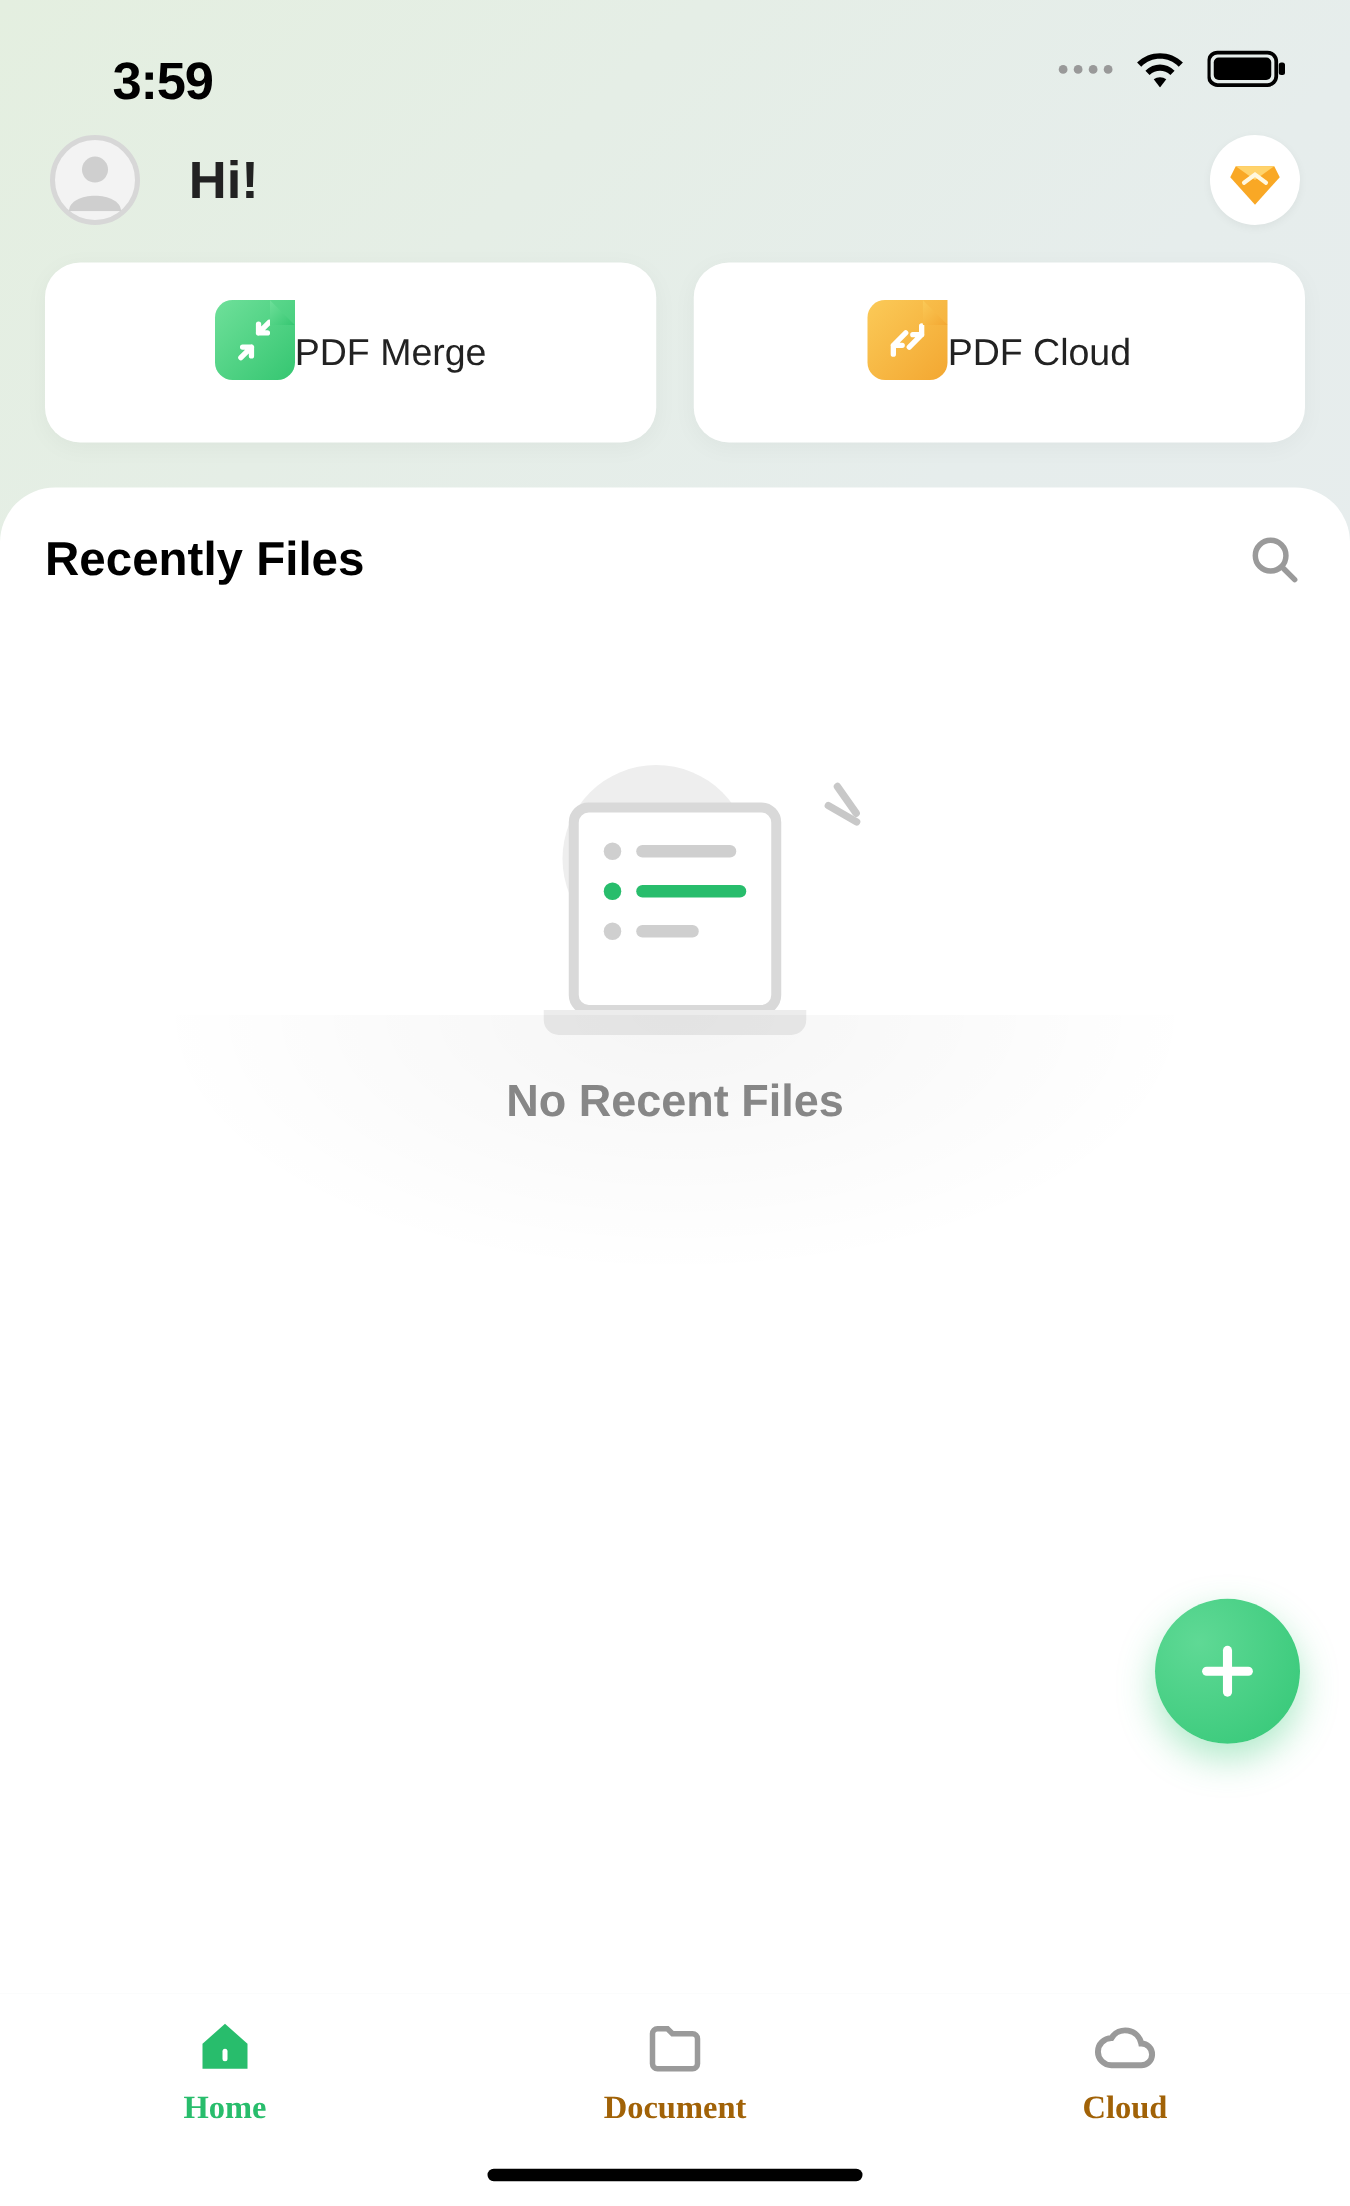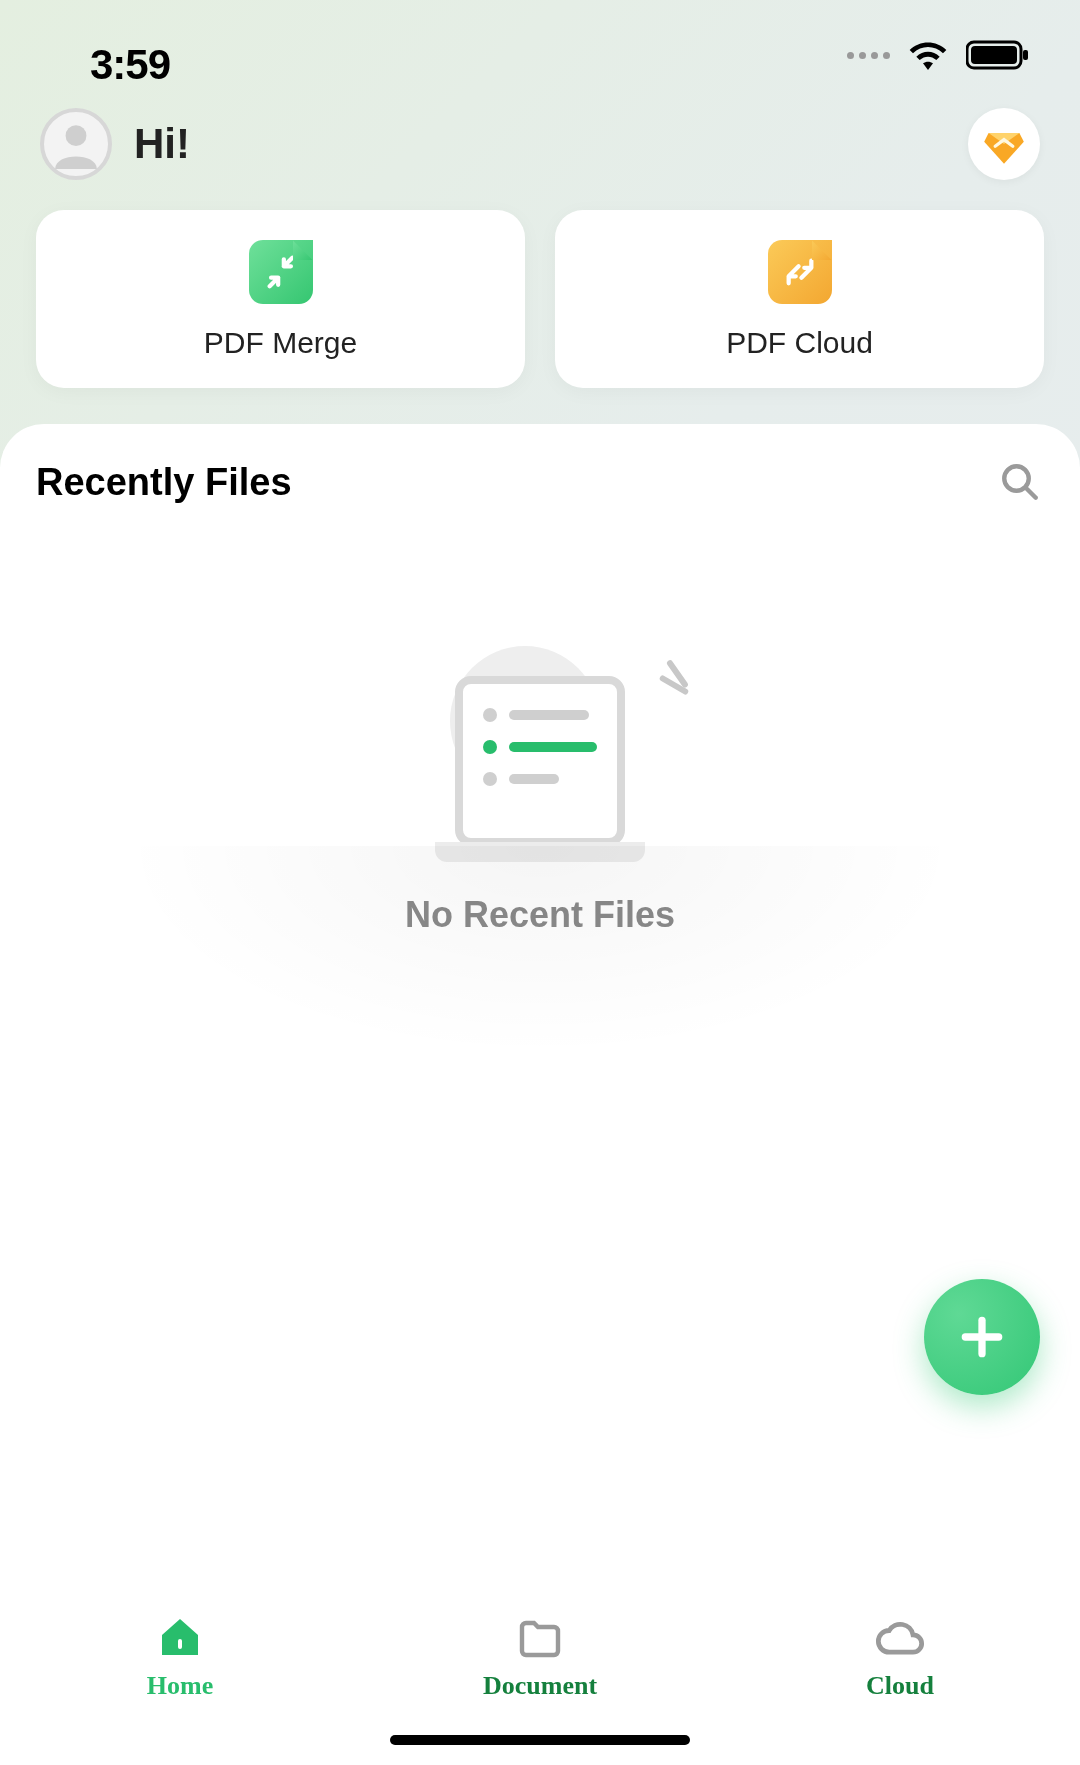--- a/index.html
+++ b/index.html
@@ -23,21 +23,21 @@
   .dots { display: flex; gap: 5px; }
   .dots span { width: 7px; height: 7px; background: #999; border-radius: 50%; display:block; }
 
   
   .header {
     display: flex;
     align-items: center;
     justify-content: space-between;
     padding: 18px 40px 20px 40px;
   }
-  .header-left { display: flex; align-items: center; gap: 22px; }
+  .header-left { display: flex; align-items: center; gap: 39px; }
   .avatar {
     width: 72px; height: 72px; border-radius: 50%;
     background: #f3f3f3;
     border: 4px solid #d7d7d7;
     display: flex; align-items: center; justify-content: center;
   }
   .greeting { font-size: 42px; font-weight: 600; color: #222; }
   .premium-badge {
     width: 72px; height: 72px; border-radius: 50%; background: #fff;
     display: flex; align-items: center; justify-content: center;
@@ -48,21 +48,21 @@
   .actions {
     display: flex;
     gap: 30px;
     padding: 10px 36px 30px 36px;
   }
   .action-card {
     flex: 1;
     background: #fff;
     border-radius: 28px;
     display: flex;
-    flex-direction: column;
+    flex-direction: row;
     align-items: center;
     justify-content: center;
     padding: 30px 10px 28px 10px;
     box-shadow: 0 4px 20px rgba(0,0,0,0.04);
   }
   .action-icon {
     width: 64px; height: 64px;
     border-radius: 14px 14px 14px 14px;
     position: relative;
     margin-bottom: 22px;
@@ -149,21 +149,21 @@
   .bottom-nav {
     background:#fff;
     height: 170px;
     display:flex;
     border-top: none;
     font-family: Liberation Serif, serif;
   }
   .nav-item { flex:1; display:flex; flex-direction:column; align-items:center; justify-content:flex-start; gap:10px; padding-top:18px;}
   .nav-label { font-size: 26px; font-weight:600; }
   .nav-active { color:#28bd6c; }
-  .nav-inactive { color:#15803d; }
+  .nav-inactive { color:#a16207; }
   .home-indicator {
     position:absolute; bottom:20px; left:50%; transform:translateX(-50%);
     width: 300px; height:10px; background:#000; border-radius:5px;
   }
 
 </style>
 </head>
 <body>
 
 <div class="status-bar">

